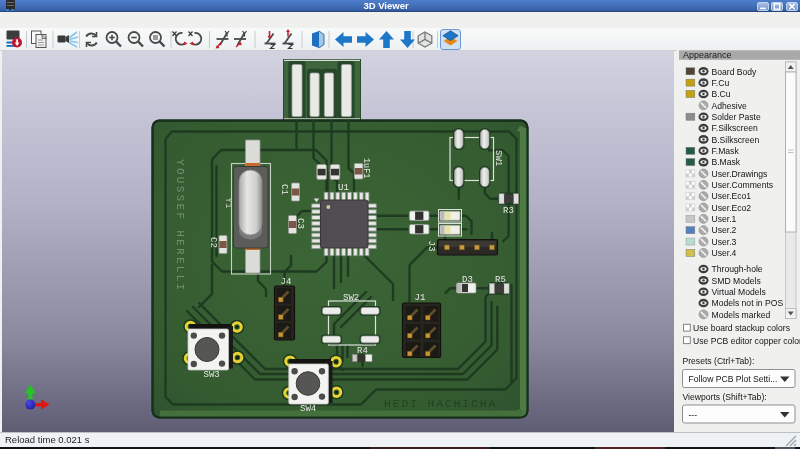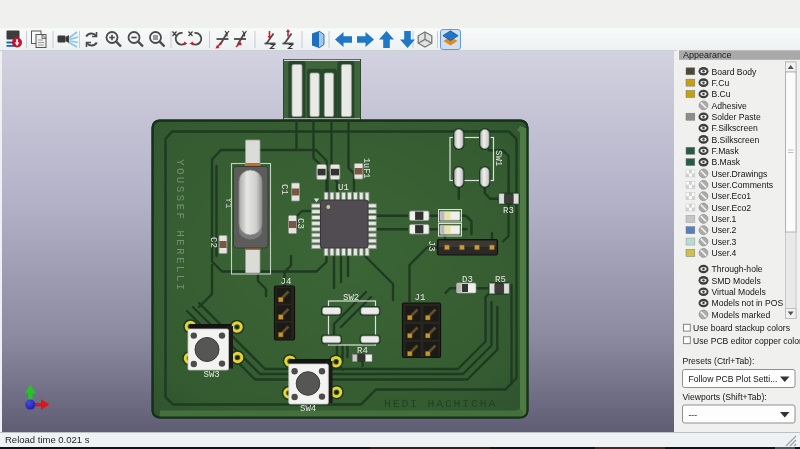--- a/index.html
+++ b/index.html
@@ -19,20 +19,44 @@
 .panel{position:absolute;left:677px;top:50px;width:123px;height:382px;background:#f0f0ef;}
 .status{position:absolute;left:0;top:432px;width:800px;height:15px;background:#eef2f4;border-top:1px solid #bcc1c5;box-sizing:border-box;transform:translateZ(0);}
 .status span{position:absolute;left:5px;top:0;line-height:14px;font-size:9.5px;color:#1c1f22;}
 .bedge{position:absolute;left:0;top:447px;width:800px;height:2px;background:#10151b;}
 .bseg{position:absolute;height:2px;top:0;}
 svg{position:absolute;left:0;top:0;}
 </style>
 </head>
 <body>
 <div class="win">
+  <div class="title">
+    <div class="ttxt">3D Viewer</div>
+    <div class="appico">
+        <i></i>
+        <u></u>
+        <s></s>
+        <b></b>
+      </div>
+    <div class="wbtn" style="left:757px;">
+        <svg width="10" height="7" viewBox="0 0 10 7" style="left:0;top:0">
+          <rect x="2" y="4.6" width="6" height="1.6" fill="#fff"></rect>
+        </svg>
+      </div>
+    <div class="wbtn" style="left:771px;">
+        <svg width="10" height="7" viewBox="0 0 10 7" style="left:0;top:0">
+          <rect x="2.2" y="0.8" width="5.6" height="5.4" fill="none" stroke="#fff" stroke-width="1.4"></rect>
+        </svg>
+      </div>
+    <div class="wbtn" style="left:785.5px;">
+        <svg width="10" height="7" viewBox="0 0 10 7" style="left:0;top:0">
+          <path d="M2.3 0.8 L7.7 6.2 M7.7 0.8 L2.3 6.2" stroke="#fff" stroke-width="1.5"></path>
+        </svg>
+      </div>
+  </div>
   <div class="toolbar">
   <svg width="800" height="22" viewBox="0 28 800 22">
     <g stroke="#c6cbcf" stroke-width="1">
       <line x1="26.5" y1="31" x2="26.5" y2="48"></line>
           <line x1="53" y1="31" x2="53" y2="48"></line>
       <line x1="79.5" y1="31" x2="79.5" y2="48"></line>
           <line x1="171" y1="31" x2="171" y2="48"></line>
       <line x1="209.5" y1="31" x2="209.5" y2="48"></line>
           <line x1="255" y1="31" x2="255" y2="48"></line>
       <line x1="302" y1="31" x2="302" y2="48"></line>

